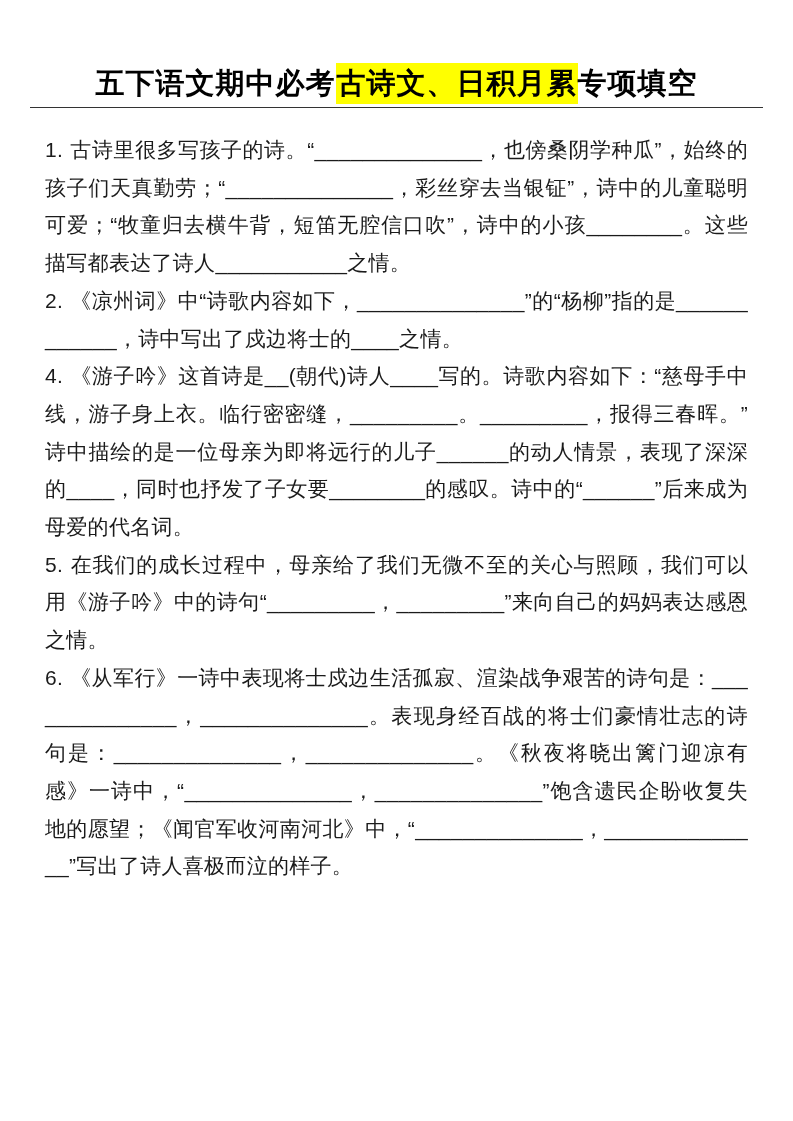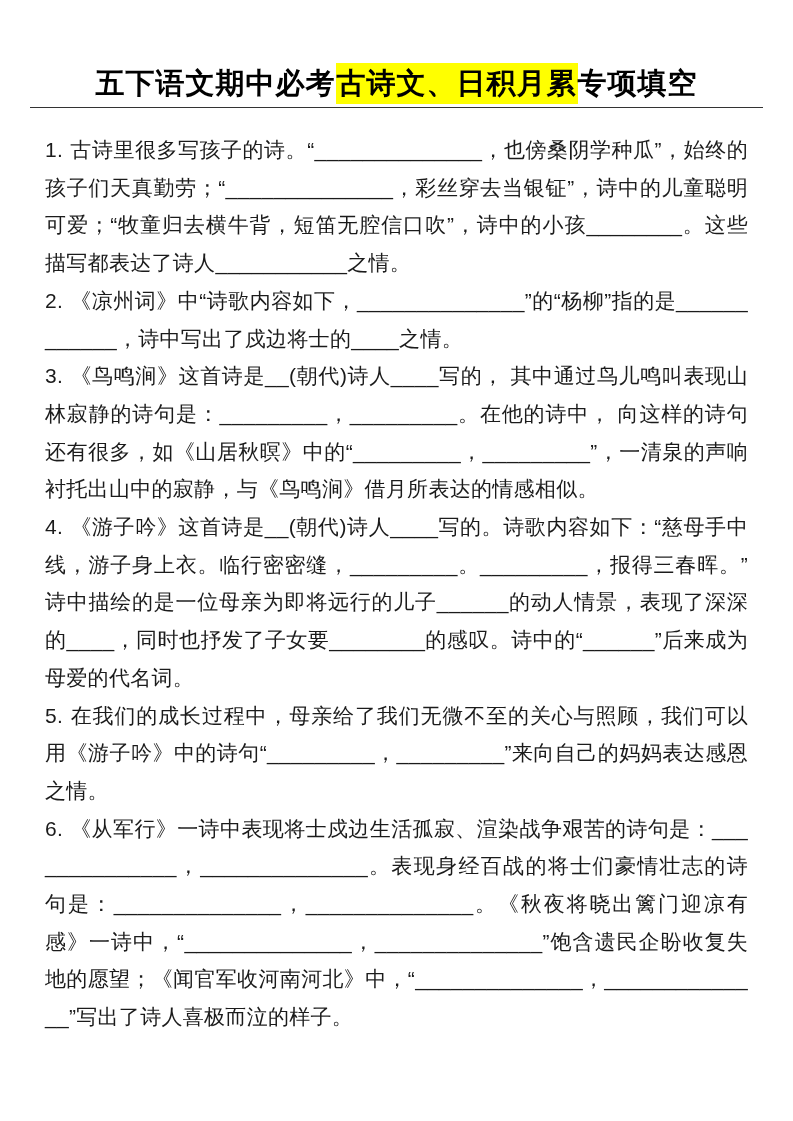--- a/index.html
+++ b/index.html
@@ -63,19 +63,18 @@
 
 <div class="page">
 
   <h1 class="title"><span>五下语文期中必考</span><span class="hl">古诗文、日积月累</span><span>专项填空</span></h1>
 
   <div class="rule"></div>
 
   <div class="qbody">
     <p class="q"><span class="qnum">1.</span><span>古诗里很多写孩子的诗。“______________，也傍桑阴学种瓜”，始终的孩子们天真勤劳；“______________，彩丝穿去当银钲”，诗中的儿童聪明可爱；“牧童归去横牛背，短笛无腔信口吹”，诗中的小孩________。这些描写都表达了诗人___________之情。</span></p>
     <p class="q"><span class="qnum">2.</span><span>《凉州词》中“诗歌内容如下，______________”的“杨柳”指的是____________，诗中写出了戍边将士的____之情。</span></p>
-    <p class="q"><span class="qnum">3.</span><span>《鸟鸣涧》这首诗是__(朝代)诗人____写的， 其中通过鸟儿鸣叫表现山林寂静的诗句是：_________，_________。在他的诗中， 向这样的诗句还有很多，如《山居秋暝》中的“_________，_________”，一清泉的声响衬托出山中的寂静，与《鸟鸣涧》借月所表达的情感相似。</span></p>
     <p class="q"><span class="qnum">4.</span><span>《游子吟》这首诗是__(朝代)诗人____写的。诗歌内容如下：“慈母手中线，游子身上衣。临行密密缝，_________。_________，报得三春晖。”诗中描绘的是一位母亲为即将远行的儿子______的动人情景，表现了深深的____，同时也抒发了子女要________的感叹。诗中的“______”后来成为母爱的代名词。</span></p>
     <p class="q"><span class="qnum">5.</span><span>在我们的成长过程中，母亲给了我们无微不至的关心与照顾，我们可以用《游子吟》中的诗句“_________，_________”来向自己的妈妈表达感恩之情。</span></p>
     <p class="q"><span class="qnum">6.</span><span>《从军行》一诗中表现将士戍边生活孤寂、渲染战争艰苦的诗句是：______________，______________。表现身经百战的将士们豪情壮志的诗句是：______________，______________。《秋夜将晓出篱门迎凉有感》一诗中，“______________，______________”饱含遗民企盼收复失地的愿望；《闻官军收河南河北》中，“______________，______________”写出了诗人喜极而泣的样子。</span></p>
   </div>
 
 </div>
 
 </body></html>

